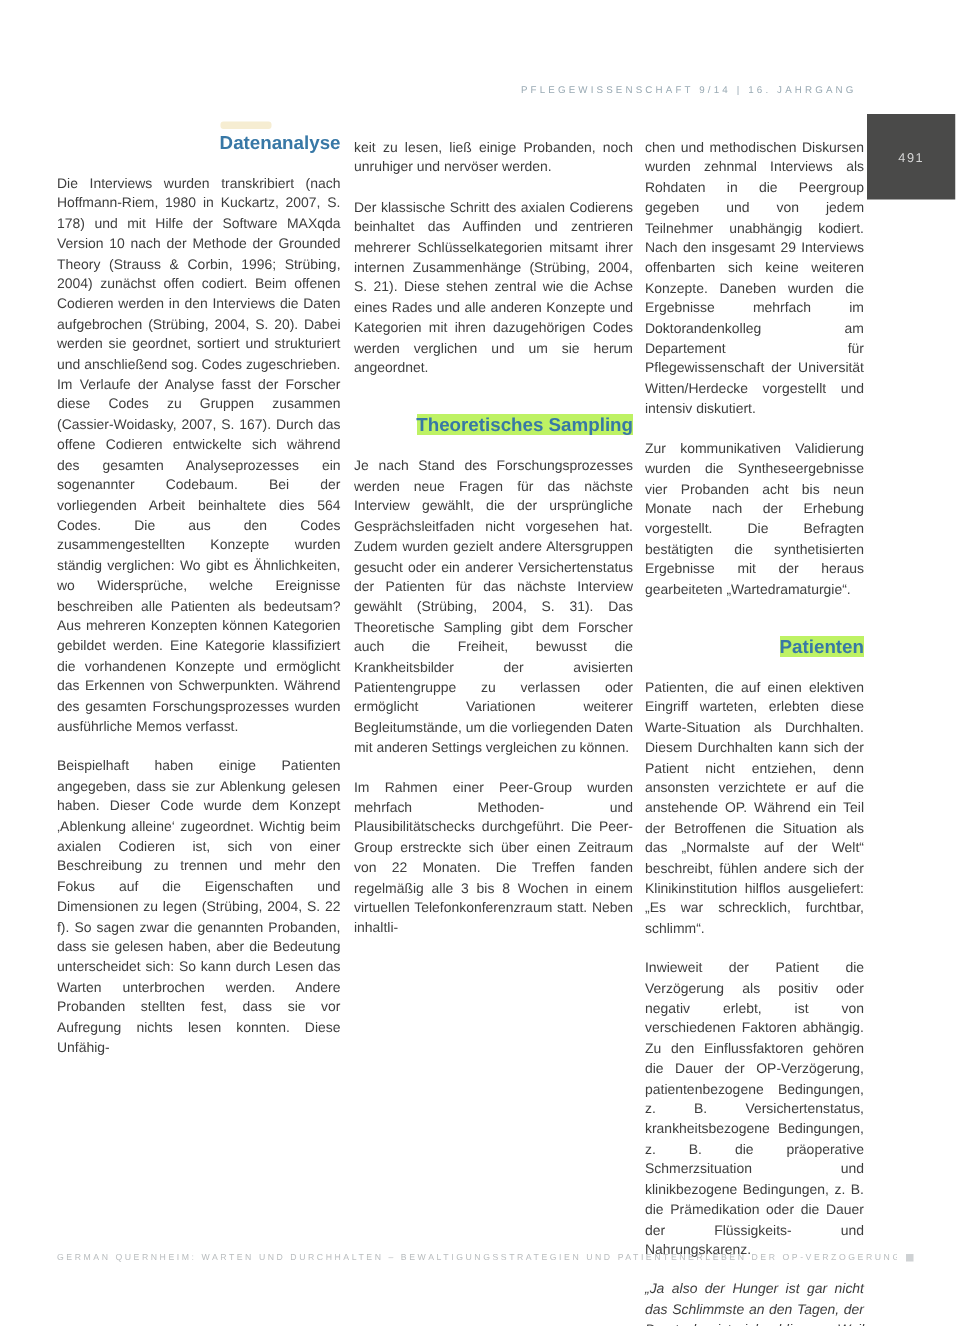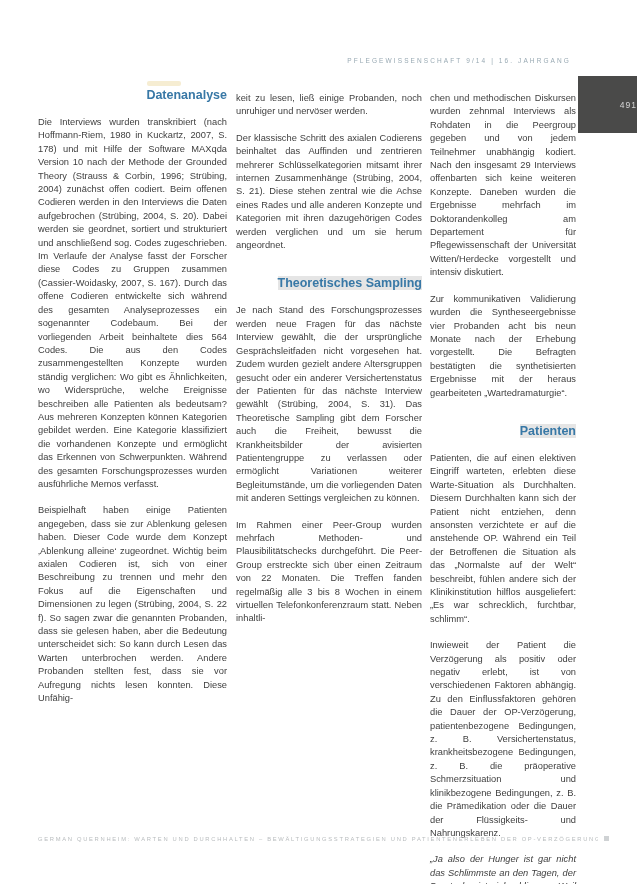--- a/index.html
+++ b/index.html
@@ -7,42 +7,42 @@
     width:637px;height:884px;position:relative;background:#ffffff;
     font-family:"Liberation Sans", sans-serif;overflow:hidden;
   }
   .header-strip{
     position:absolute;top:57px;right:66px;
     font-size:6.5px;letter-spacing:2.1px;color:#98a9b3;
     text-transform:uppercase;white-space:nowrap;
   }
   .page-tab{
     position:absolute;top:76px;right:0;width:59px;height:57px;
-    background:#4a4a49;display:flex;align-items:center;justify-content:flex-end;
+    background:#4a4a49;display:flex;align-items:center;justify-content:center;
   }
   .page-tab .num{
     color:#d6d6d6;font-size:8.5px;letter-spacing:1px;
   }
   .column{position:absolute;top:88px;}
   .col-1{left:38px;width:189px;}
   .col-2{left:236px;width:186px;}
   .col-3{left:430px;width:146px;}
   .body-text{
     margin:4px 0 13px 0;
     font-size:9.3px;line-height:13.4px;color:#3e3e3e;
     text-align:justify;hyphens:auto;-webkit-hyphens:auto;
   }
   .body-text.quote{font-style:italic;}
   .section-heading{
     margin:24px 0 14px 0;
     font-size:12.5px;font-weight:700;color:#3878a6;
     text-align:right;position:relative;
   }
   .section-heading:first-child{margin-top:0;}
-  .section-heading .hl-blue{background:#e5e5e5;}
+  .section-heading .hl-blue{background:#bef264;}
   .section-heading .marker-yellow{
     position:absolute;top:-7px;right:46px;width:34px;height:5px;
     background:#f6edd2;border-radius:2px;
   }
   .footer-strip{
     position:absolute;top:836px;left:38px;width:560px;
     font-size:5.8px;letter-spacing:1.7px;color:#b8bcbe;
     text-transform:uppercase;white-space:nowrap;overflow:hidden;
   }
   .footer-marker{

